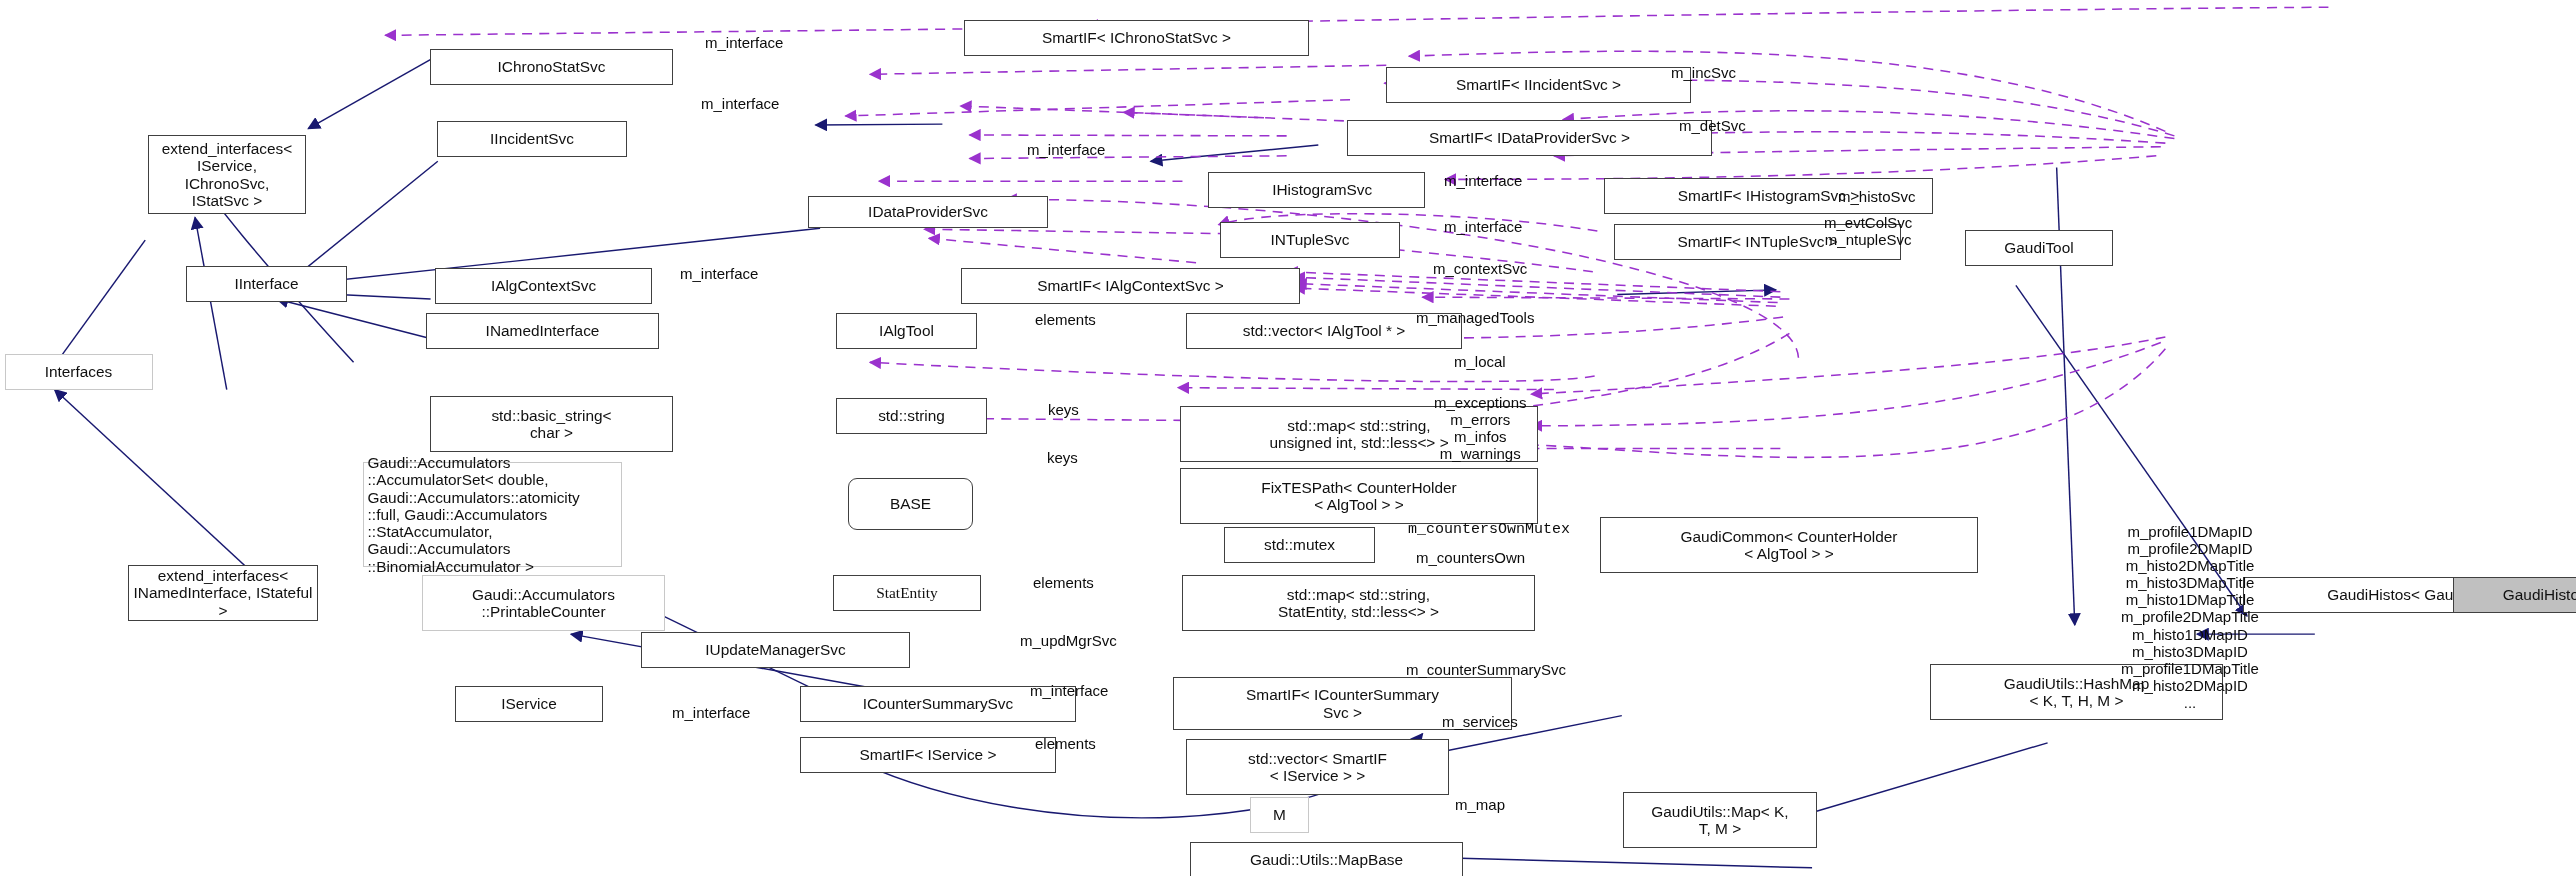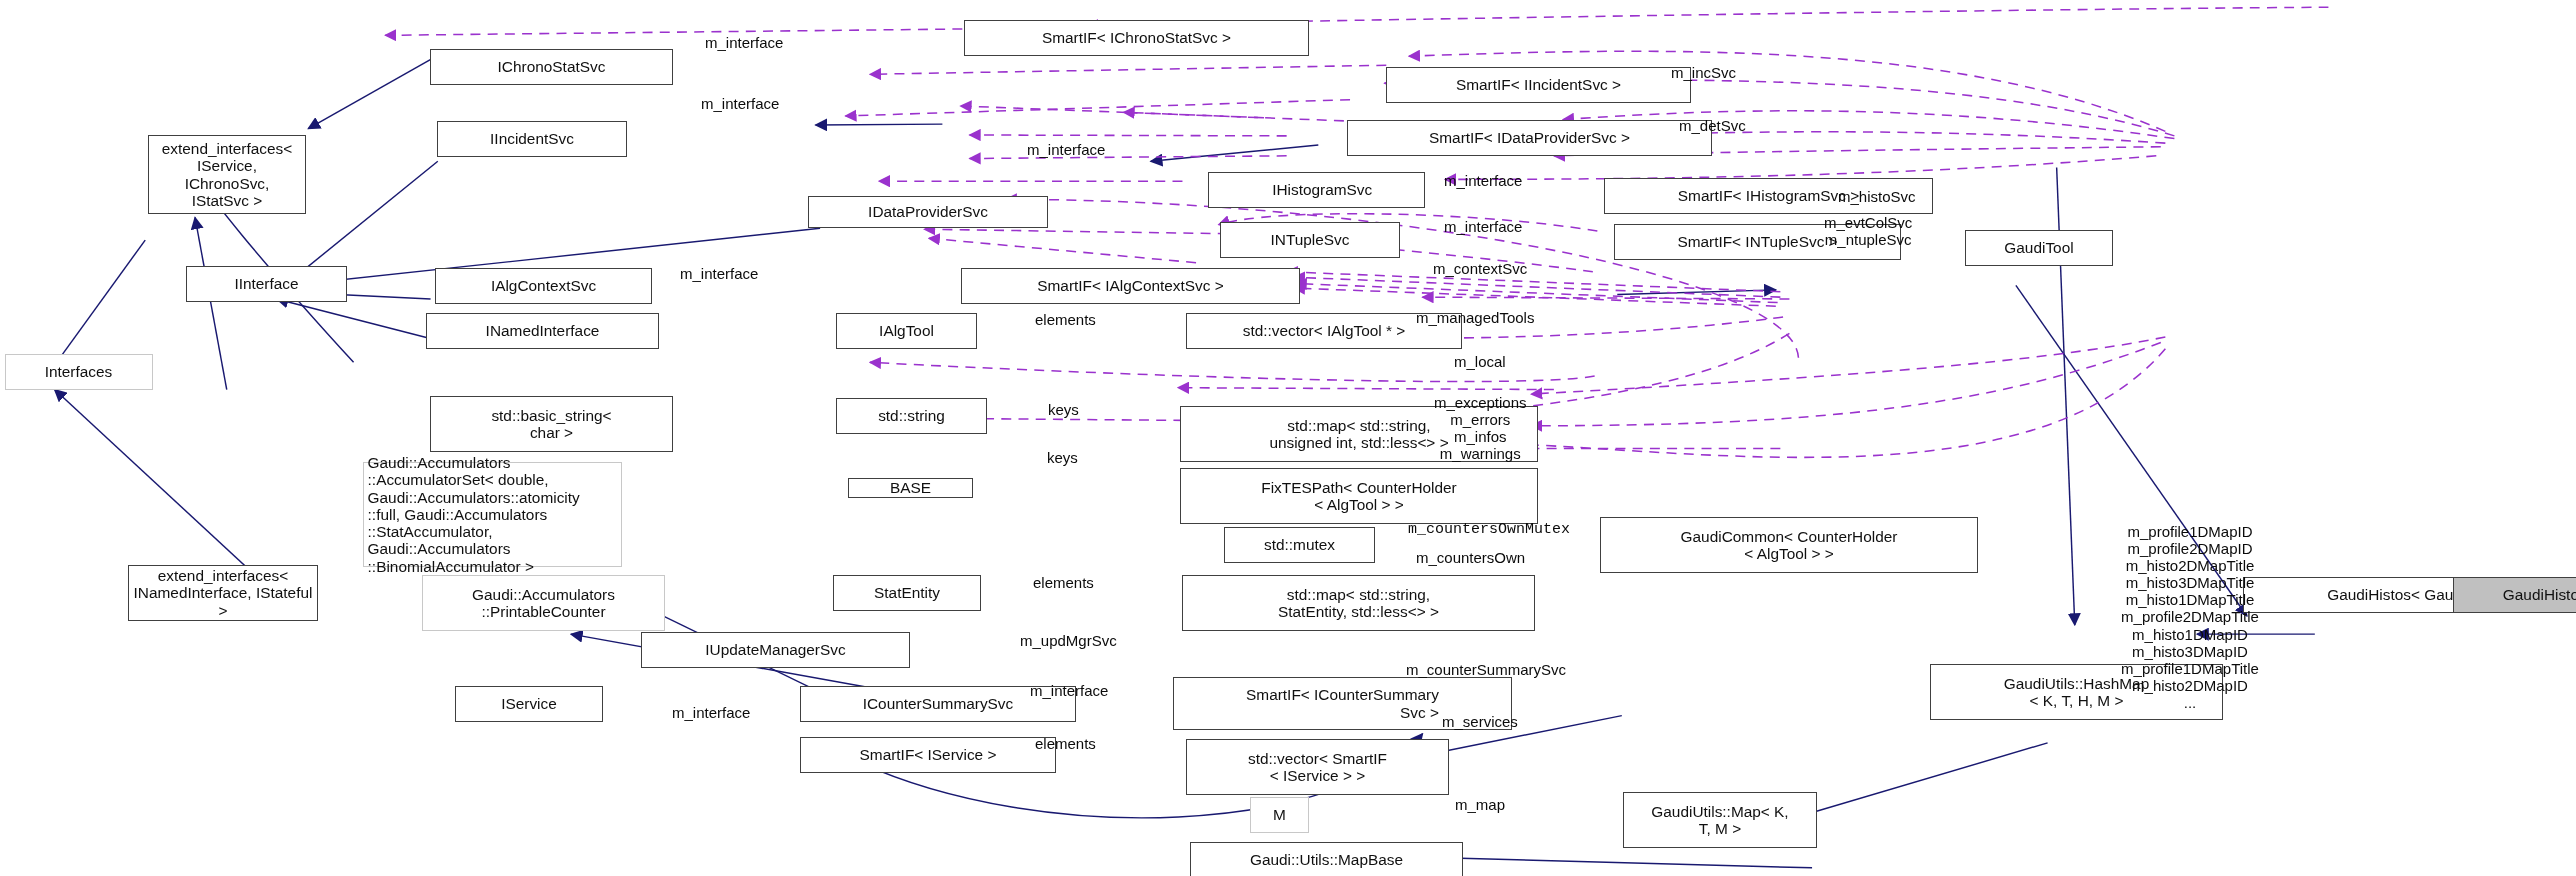--- a/index.html
+++ b/index.html
@@ -168,39 +168,39 @@
 char &gt;</div>
       <div class="node" style="left: 836px; top: 398px; width: 151px; height: 36px;">std::string</div>
       <div class="node" style="left: 1180px; top: 406px; width: 358px; height: 56px;">std::map&lt; std::string,
 unsigned int, std::less&lt;&gt; &gt;</div>
       <div class="node faint left-align" style="left: 363px; top: 462px; width: 259px; height: 105px;">Gaudi::Accumulators
 ::AccumulatorSet&lt; double,
  Gaudi::Accumulators::atomicity
 ::full, Gaudi::Accumulators
 ::StatAccumulator, Gaudi::Accumulators
 ::BinomialAccumulator &gt;</div>
-      <div class="node" style="left: 848px; top: 478px; width: 125px; height: 20px;">BASE</div>
+      <div class="node" style="left: 848px; top: 478px; width: 125px; height: 52px; border-radius: 9px;">BASE</div>
       <div class="node" style="left: 1180px; top: 468px; width: 358px; height: 56px;">FixTESPath&lt; CounterHolder
 &lt; AlgTool &gt; &gt;</div>
       <div class="node" style="left: 1224px; top: 527px; width: 151px; height: 36px;">std::mutex</div>
       <div class="node" style="left: 1600px; top: 517px; width: 378px; height: 56px;">GaudiCommon&lt; CounterHolder
 &lt; AlgTool &gt; &gt;</div>
       <div class="node faint" style="left: 422px; top: 575px; width: 243px; height: 56px;">Gaudi::Accumulators
 ::PrintableCounter</div>
-      <div class="node" style="left: 833px; top: 575px; width: 148px; height: 36px;">StatEntity</div>
+      <div class="node" style="left: 833px; top: 575px; width: 148px; height: 36px; font-family: Liberation Serif, serif;">StatEntity</div>
       <div class="node" style="left: 1182px; top: 575px; width: 353px; height: 56px;">std::map&lt; std::string,
 StatEntity, std::less&lt;&gt; &gt;</div>
       <div class="node" style="left: 2243px; top: 577px; width: 348px; height: 36px;">GaudiHistos&lt; GaudiTool &gt;</div>
       <div class="node highlight" style="left: 2453px; top: 577px; width: 204px; height: 36px;">GaudiHistoTool</div>
       <div class="node" style="left: 641px; top: 632px; width: 269px; height: 36px;">IUpdateManagerSvc</div>
       <div class="node" style="left: 1930px; top: 664px; width: 293px; height: 56px;">GaudiUtils::HashMap
 &lt; K, T, H, M &gt;</div>
       <div class="node" style="left: 455px; top: 686px; width: 148px; height: 36px;">IService</div>
       <div class="node" style="left: 800px; top: 686px; width: 276px; height: 36px;">ICounterSummarySvc</div>
-      <div class="node" style="left: 1173px; top: 677px; width: 339px; height: 53px; text-align: right;">SmartIF&lt; ICounterSummary
+      <div class="node" style="left: 1173px; top: 677px; width: 339px; height: 53px;">SmartIF&lt; ICounterSummary
 Svc &gt;</div>
       <div class="node" style="left: 128px; top: 565px; width: 190px; height: 56px;">extend_interfaces&lt;
 INamedInterface, IStateful &gt;</div>
       <div class="node" style="left: 800px; top: 737px; width: 256px; height: 36px;">SmartIF&lt; IService &gt;</div>
       <div class="node" style="left: 1186px; top: 739px; width: 263px; height: 56px;">std::vector&lt; SmartIF
 &lt; IService &gt; &gt;</div>
       <div class="node faint" style="left: 1250px; top: 797px; width: 59px; height: 36px;">M</div>
       <div class="node" style="left: 1623px; top: 792px; width: 194px; height: 56px;">GaudiUtils::Map&lt; K,
 T, M &gt;</div>
       <div class="node" style="left: 1190px; top: 842px; width: 273px; height: 36px;">Gaudi::Utils::MapBase</div>

